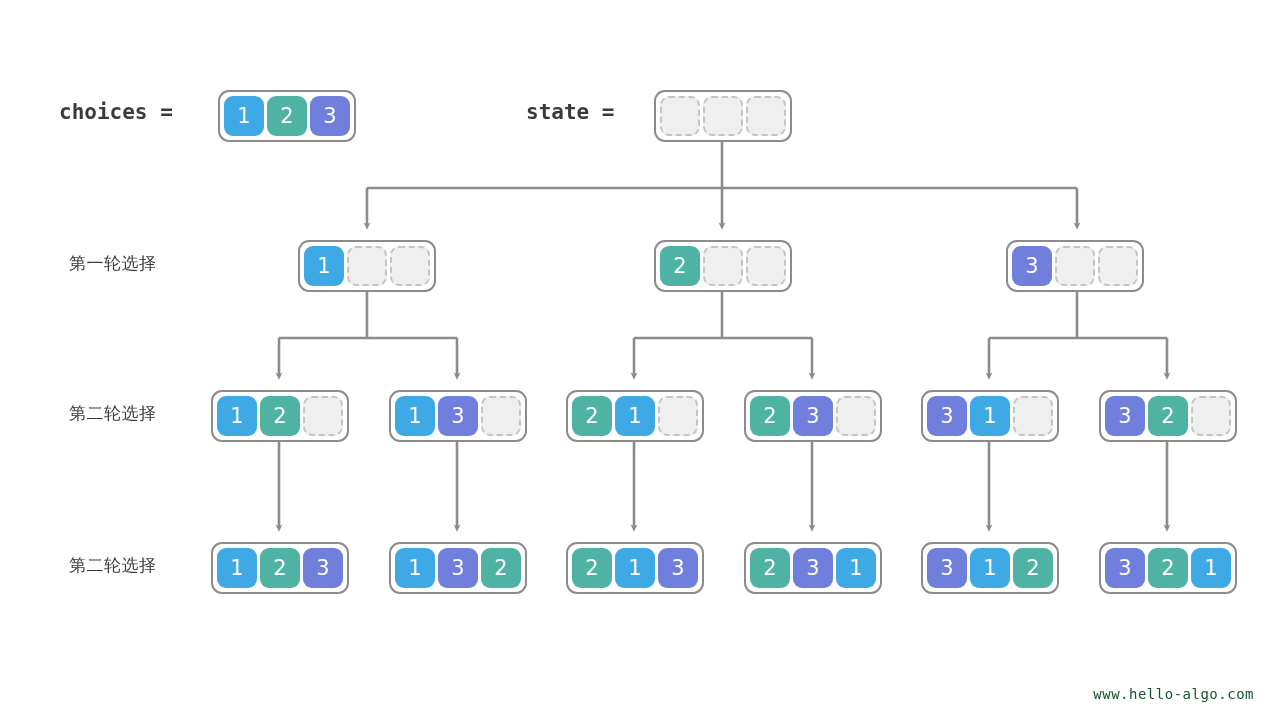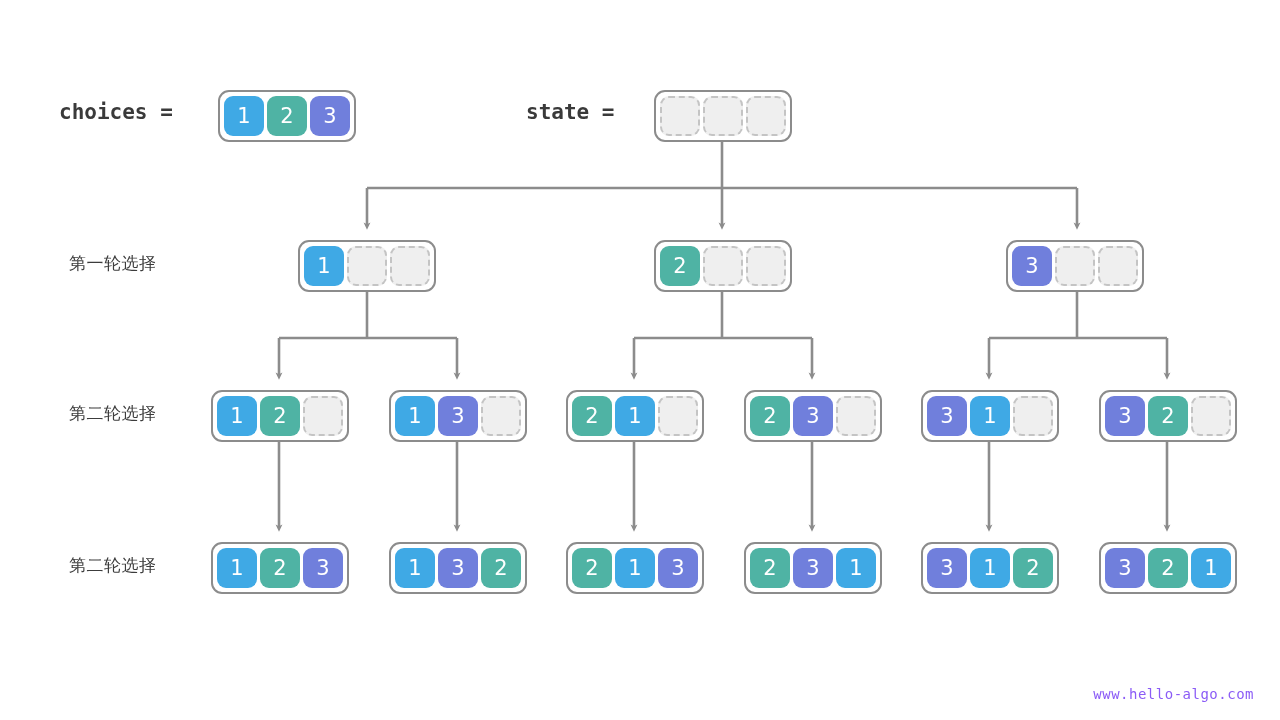--- a/index.html
+++ b/index.html
@@ -86,21 +86,21 @@
   .cell.c2 { background: #4fb3a4; }
   .cell.c3 { background: #707fdc; }
 
   
   .watermark {
     position: absolute;
     right: 30px;
     bottom: 18px;
     font-family: "DejaVu Sans Mono", monospace;
     font-size: 14px;
-    color: #8b5cf6;
+    color: #14532d;
     letter-spacing: 0.5px;
   }
 </style>
 </head>
 <body>
 
 <div id="page">
 
   <svg id="svg-layer" viewBox="0 0 1280 720" xmlns="http://www.w3.org/2000/svg">
     <defs>

